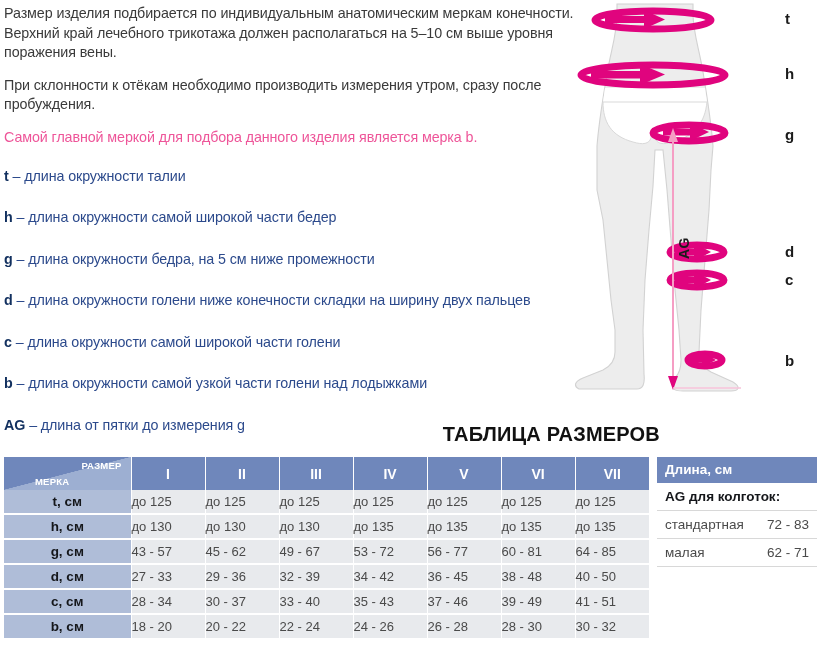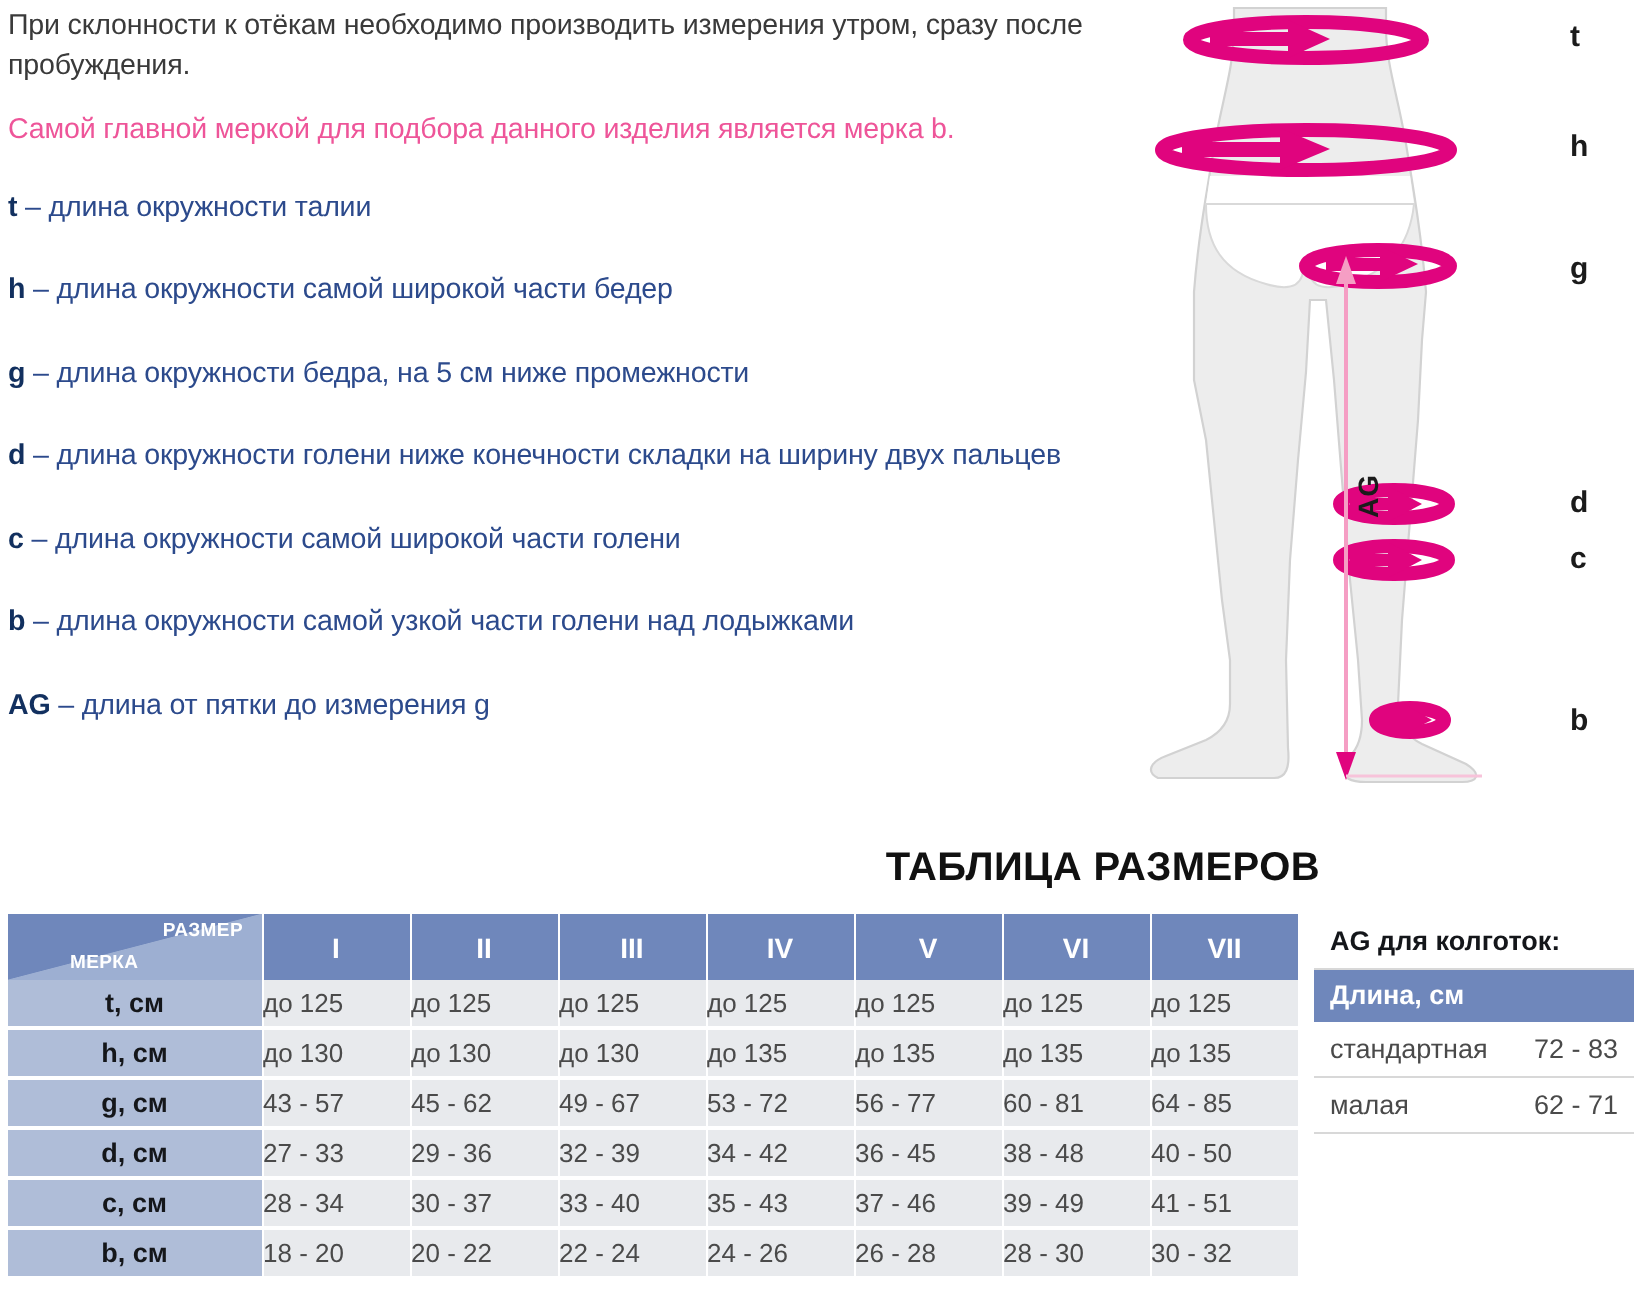--- a/index.html
+++ b/index.html
@@ -149,20 +149,21 @@
   }
   .side-row .sr-name{flex:1;}
   .side-row .sr-val{text-align:left;}
 </style>
 </head>
 <body>
 
 <div id="top-section">
 
   <div id="text-column">
+    <p class="para">Размер изделия подбирается по индивидуальным анатомическим меркам конечности. Верхний край лечебного трикотажа должен располагаться на 5–10 см выше уровня поражения вены.</p>
     <p class="para">При склонности к отёкам необходимо производить измерения утром, сразу после пробуждения.</p>
     <p class="para highlight">Самой главной меркой для подбора данного изделия является мерка b.</p>
 
     <ul class="def-list">
       <li class="def-item">
         <span class="def-key">t</span>
         <span>– длина окружности талии</span>
       </li>
       <li class="def-item">
         <span class="def-key">h</span>
@@ -362,22 +363,22 @@
       <td class="data-cell">22 - 24</td>
       <td class="data-cell">24 - 26</td>
       <td class="data-cell">26 - 28</td>
       <td class="data-cell">28 - 30</td>
       <td class="data-cell">30 - 32</td>
     </tr>
   </tbody>
 </table>
 
 <div id="side-panel">
+  <div id="side-head">Длина, см</div>
   <div id="side-sub">AG для колготок:</div>
-  <div id="side-head">Длина, см</div>
   <div class="side-row">
     <span class="sr-name">стандартная</span>
     <span class="sr-val">72 - 83</span>
   </div>
   <div class="side-row">
     <span class="sr-name">малая</span>
     <span class="sr-val">62 - 71</span>
   </div>
 </div>
 

